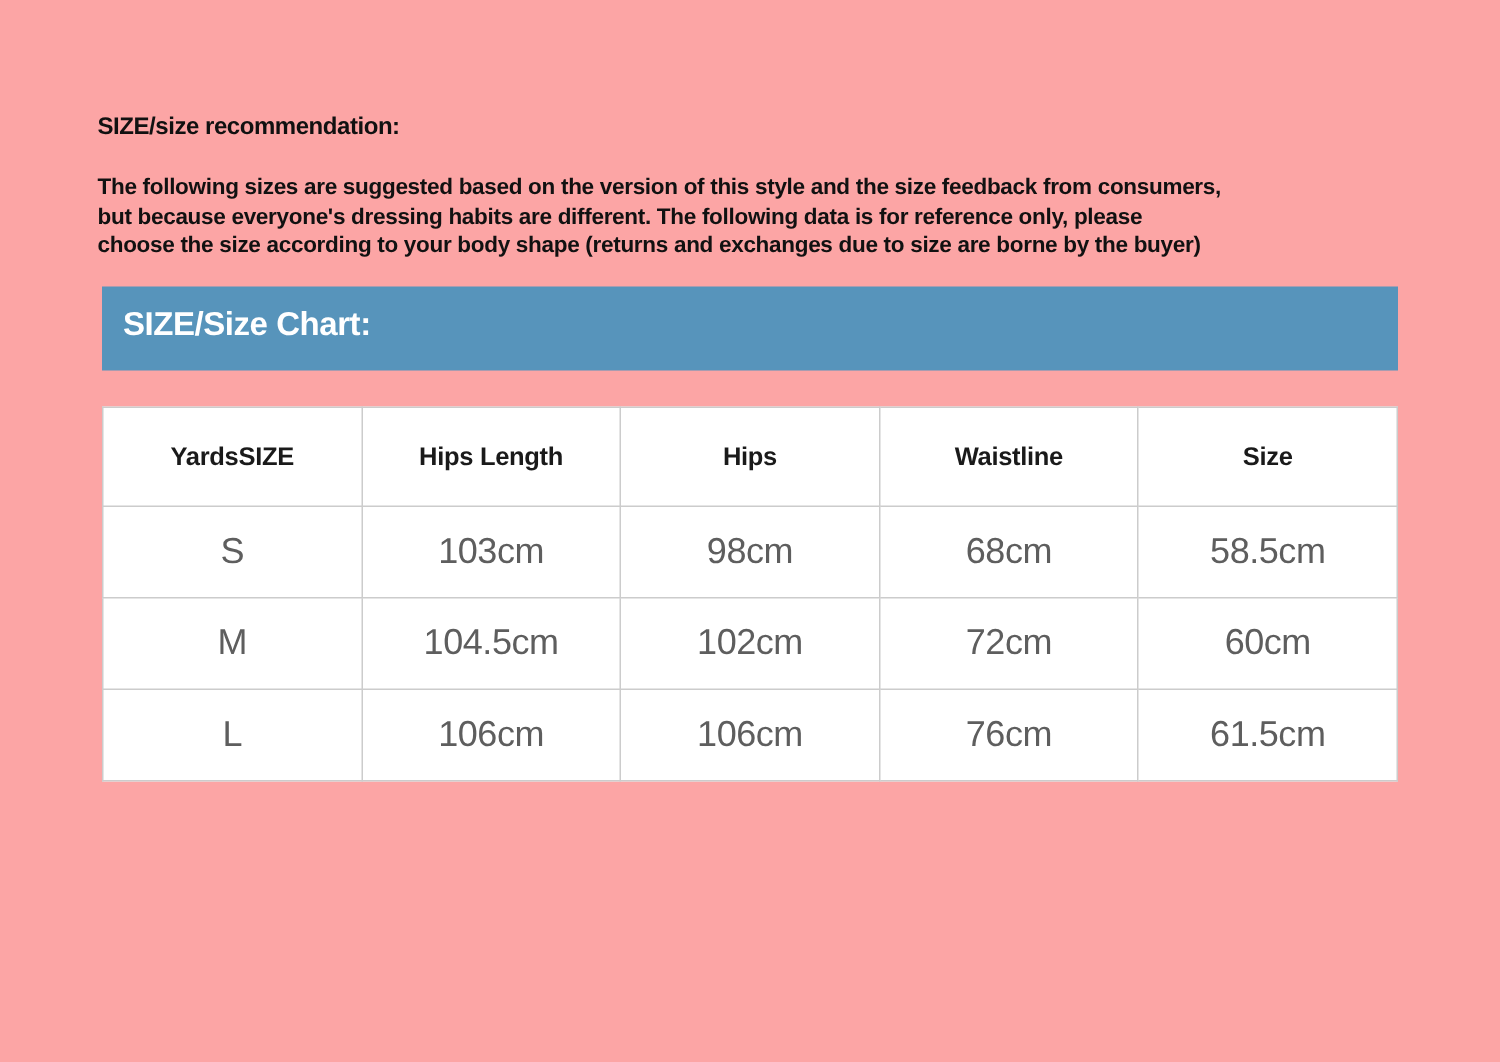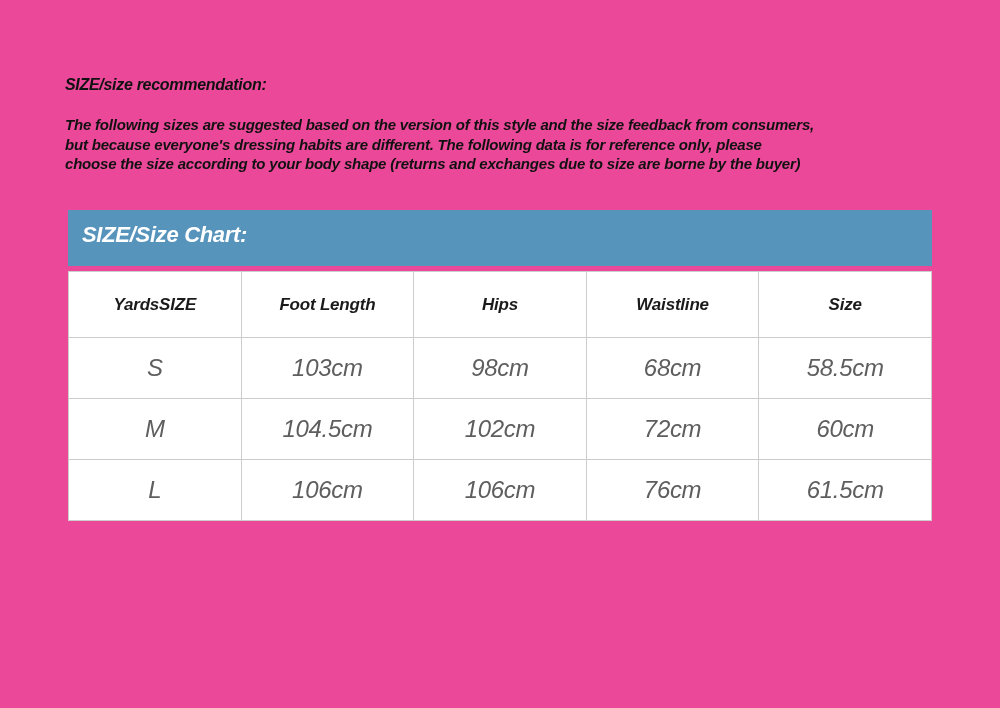--- a/index.html
+++ b/index.html
@@ -6,23 +6,22 @@
   html, body {
     margin: 0;
     padding: 0;
     background: #ffffff;
     font-family: "Liberation Sans", sans-serif;
   }
   .page {
     position: relative;
     width: 1000px;
     height: 708px;
-    background: #ec4899;
+    background: #fca5a5;
     overflow: hidden;
-    font-style: italic;
   }
   .rec-heading {
     position: absolute;
     left: 65px;
     top: 76px;
     margin: 0;
     font-size: 16px;
     font-weight: 700;
     color: #111111;
     letter-spacing: -0.3px;
@@ -36,21 +35,21 @@
     font-size: 15px;
     font-weight: 700;
     line-height: 19.5px;
     color: #111111;
     letter-spacing: -0.2px;
     white-space: pre-line;
   }
   .chart-banner {
     position: absolute;
     left: 68px;
-    top: 210px;
+    top: 191px;
     width: 864px;
     height: 56px;
     background: #5794bb;
     display: flex;
     align-items: center;
   }
   .chart-banner h3 {
     margin: 0 0 6px 14px;
     font-size: 22px;
     font-weight: 700;
@@ -100,21 +99,21 @@
 choose the size according to your body shape (returns and exchanges due to size are borne by the buyer)</p>
 
   <div class="chart-banner">
     <h3>SIZE/Size Chart:</h3>
   </div>
 
   <table class="size-table">
     <thead>
       <tr>
         <th>YardsSIZE</th>
-        <th>Foot Length</th>
+        <th>Hips Length</th>
         <th>Hips</th>
         <th>Waistline</th>
         <th>Size</th>
       </tr>
     </thead>
     <tbody>
       <tr>
         <td>S</td>
         <td>103cm</td>
         <td>98cm</td>

